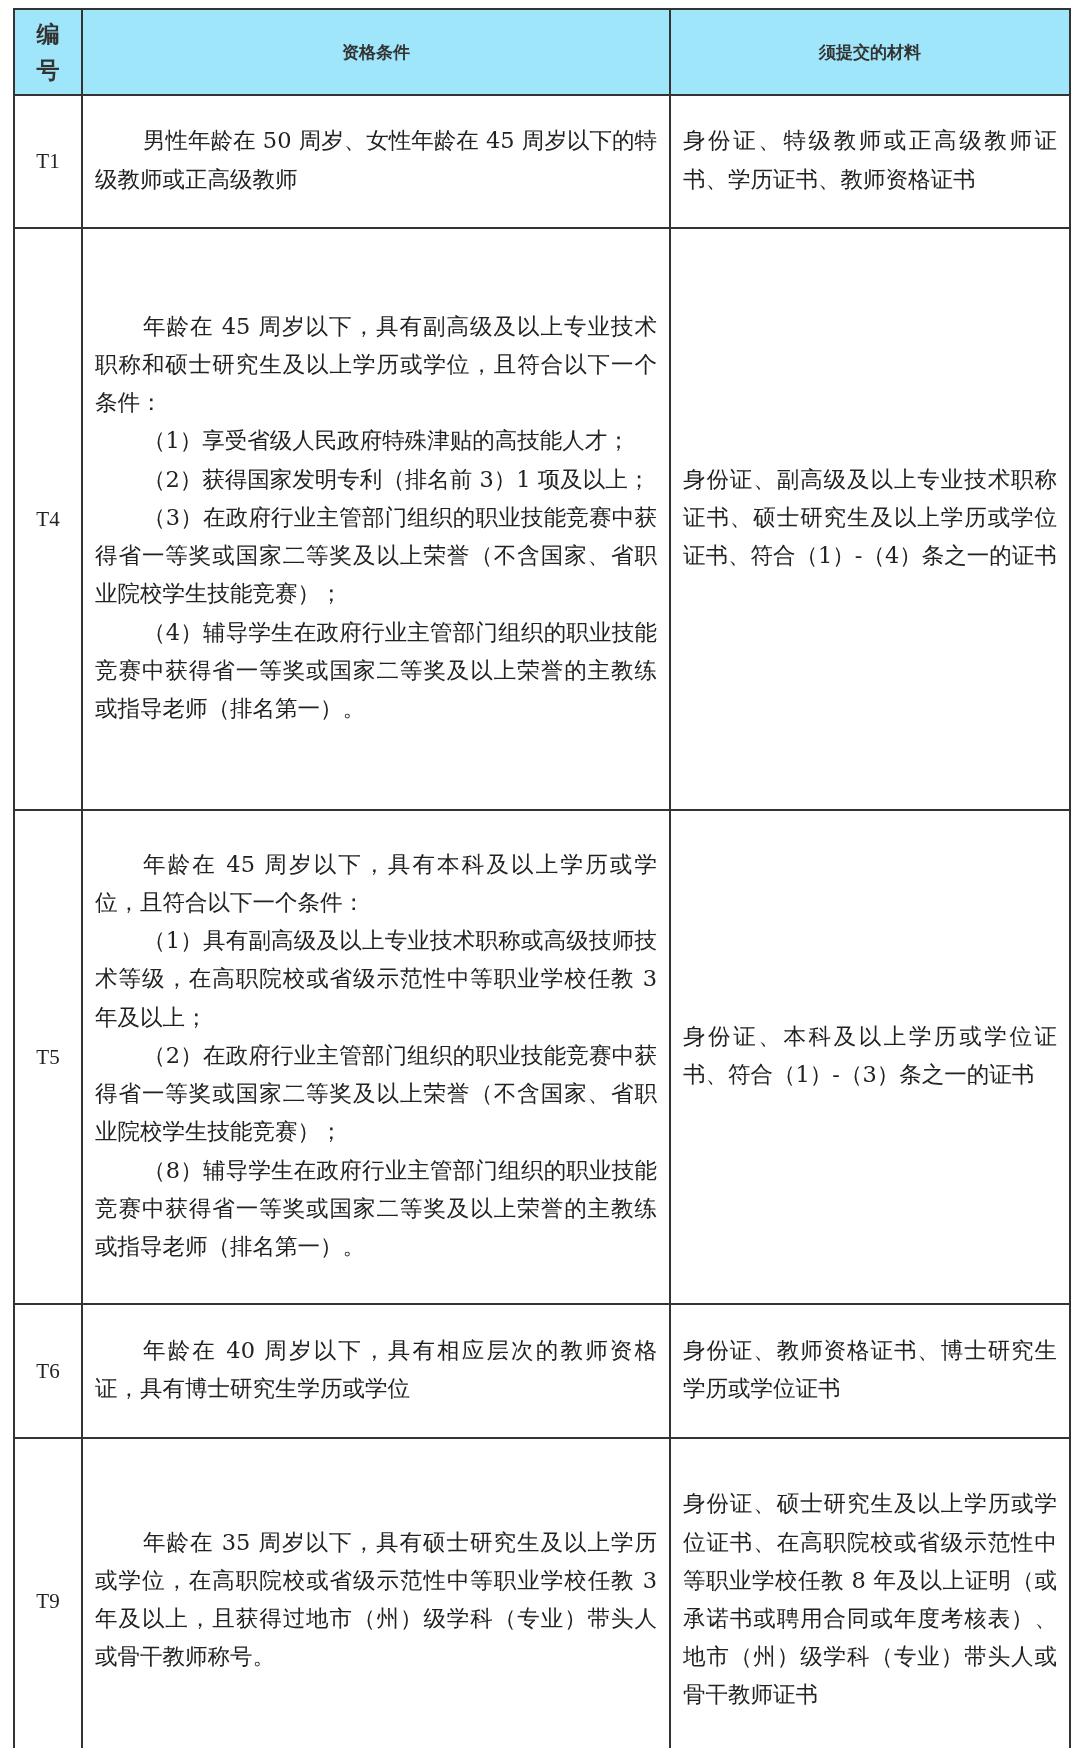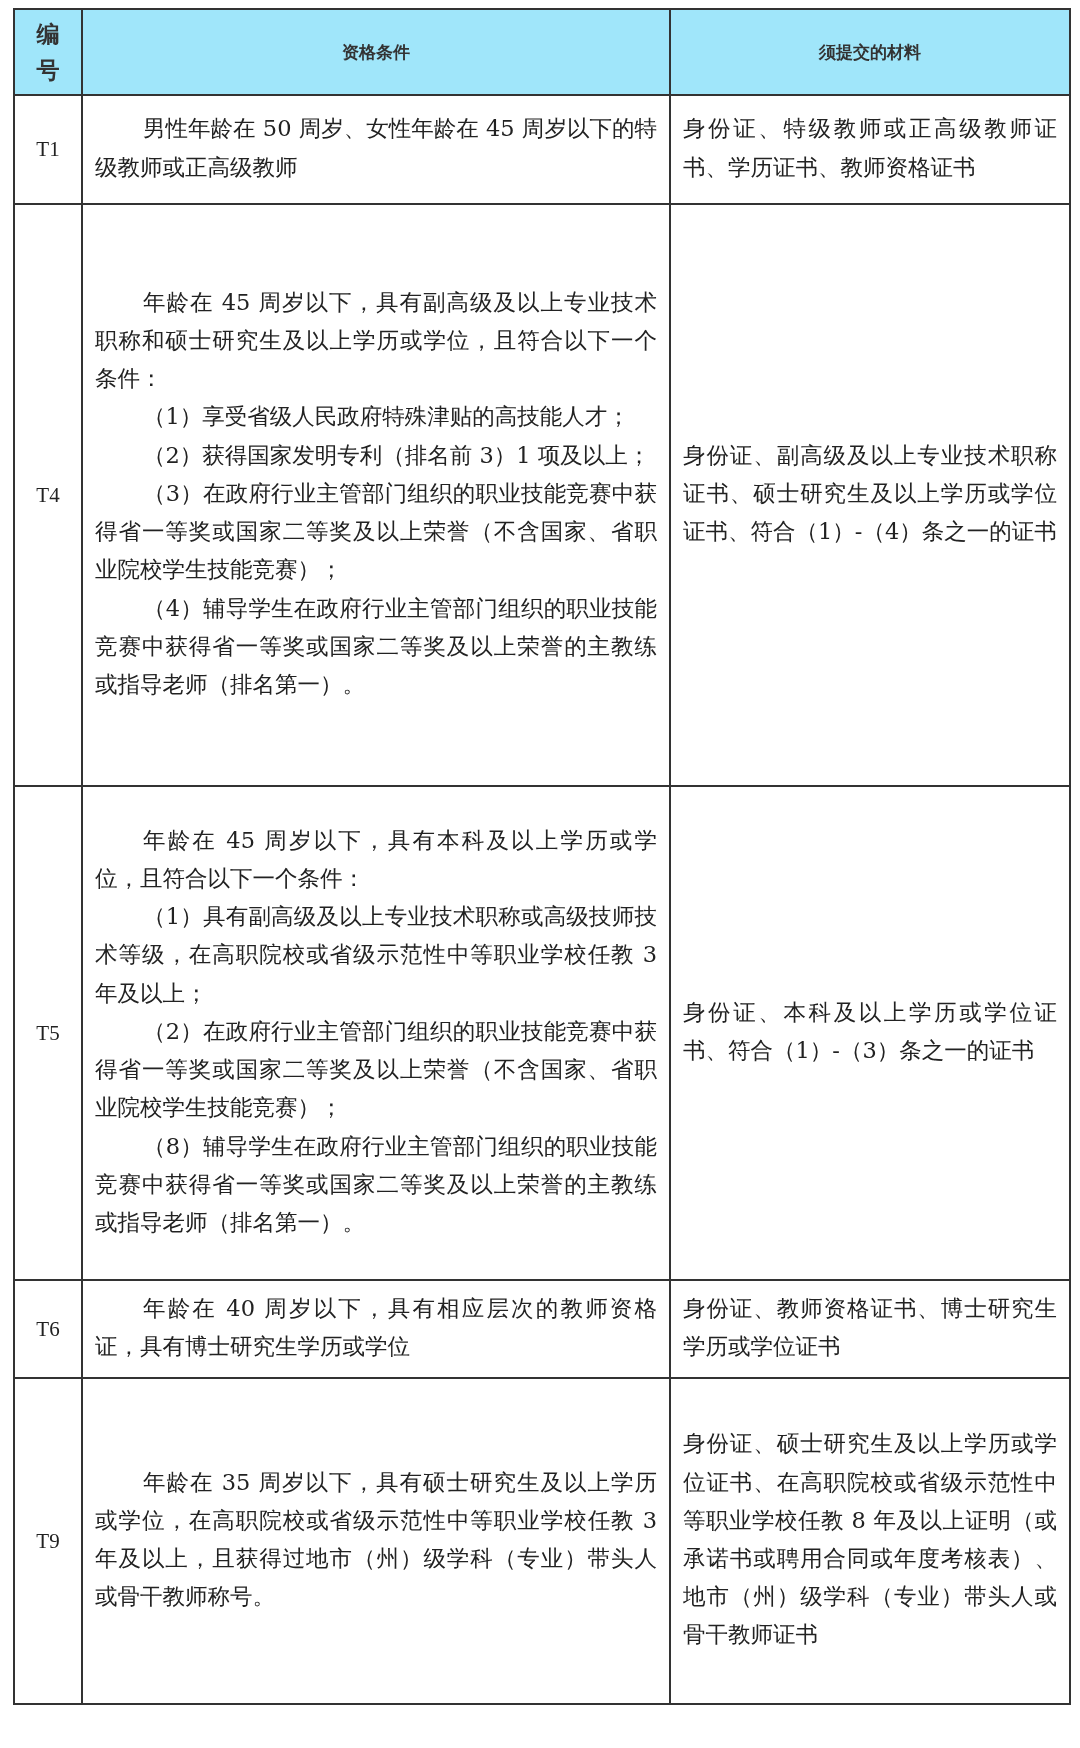--- a/index.html
+++ b/index.html
@@ -28,21 +28,21 @@
       <th class="no">
         <div>编</div>
         <div>号</div>
       </th>
       <th>资格条件</th>
       <th>须提交的材料</th>
     </tr>
   </thead>
   <tbody>
 
-    <tr style="height:109px">
+    <tr style="height:133px">
       <td class="no">T1</td>
       <td class="cond">
         <span class="p indent">男性年龄在 50 周岁、女性年龄在 45 周岁以下的特级教师或正高级教师</span>
       </td>
       <td class="mat">身份证、特级教师或正高级教师证书、学历证书、教师资格证书</td>
     </tr>
 
     <tr style="height:582px">
       <td class="no">T4</td>
       <td class="cond">
@@ -59,21 +59,21 @@
       <td class="no">T5</td>
       <td class="cond">
         <span class="p indent">年龄在 45 周岁以下，具有本科及以上学历或学位，且符合以下一个条件：</span>
         <span class="p indent2">（1）具有副高级及以上专业技术职称或高级技师技术等级，在高职院校或省级示范性中等职业学校任教 3 年及以上；</span>
         <span class="p indent2">（2）在政府行业主管部门组织的职业技能竞赛中获得省一等奖或国家二等奖及以上荣誉（不含国家、省职业院校学生技能竞赛）；</span>
         <span class="p indent2">（8）辅导学生在政府行业主管部门组织的职业技能竞赛中获得省一等奖或国家二等奖及以上荣誉的主教练或指导老师（排名第一）。</span>
       </td>
       <td class="mat">身份证、本科及以上学历或学位证书、符合（1）-（3）条之一的证书</td>
     </tr>
 
-    <tr style="height:98px">
+    <tr style="height:134px">
       <td class="no">T6</td>
       <td class="cond">
         <span class="p indent">年龄在 40 周岁以下，具有相应层次的教师资格证，具有博士研究生学历或学位</span>
       </td>
       <td class="mat">身份证、教师资格证书、博士研究生学历或学位证书</td>
     </tr>
 
     <tr style="height:326px">
       <td class="no">T9</td>
       <td class="cond">

